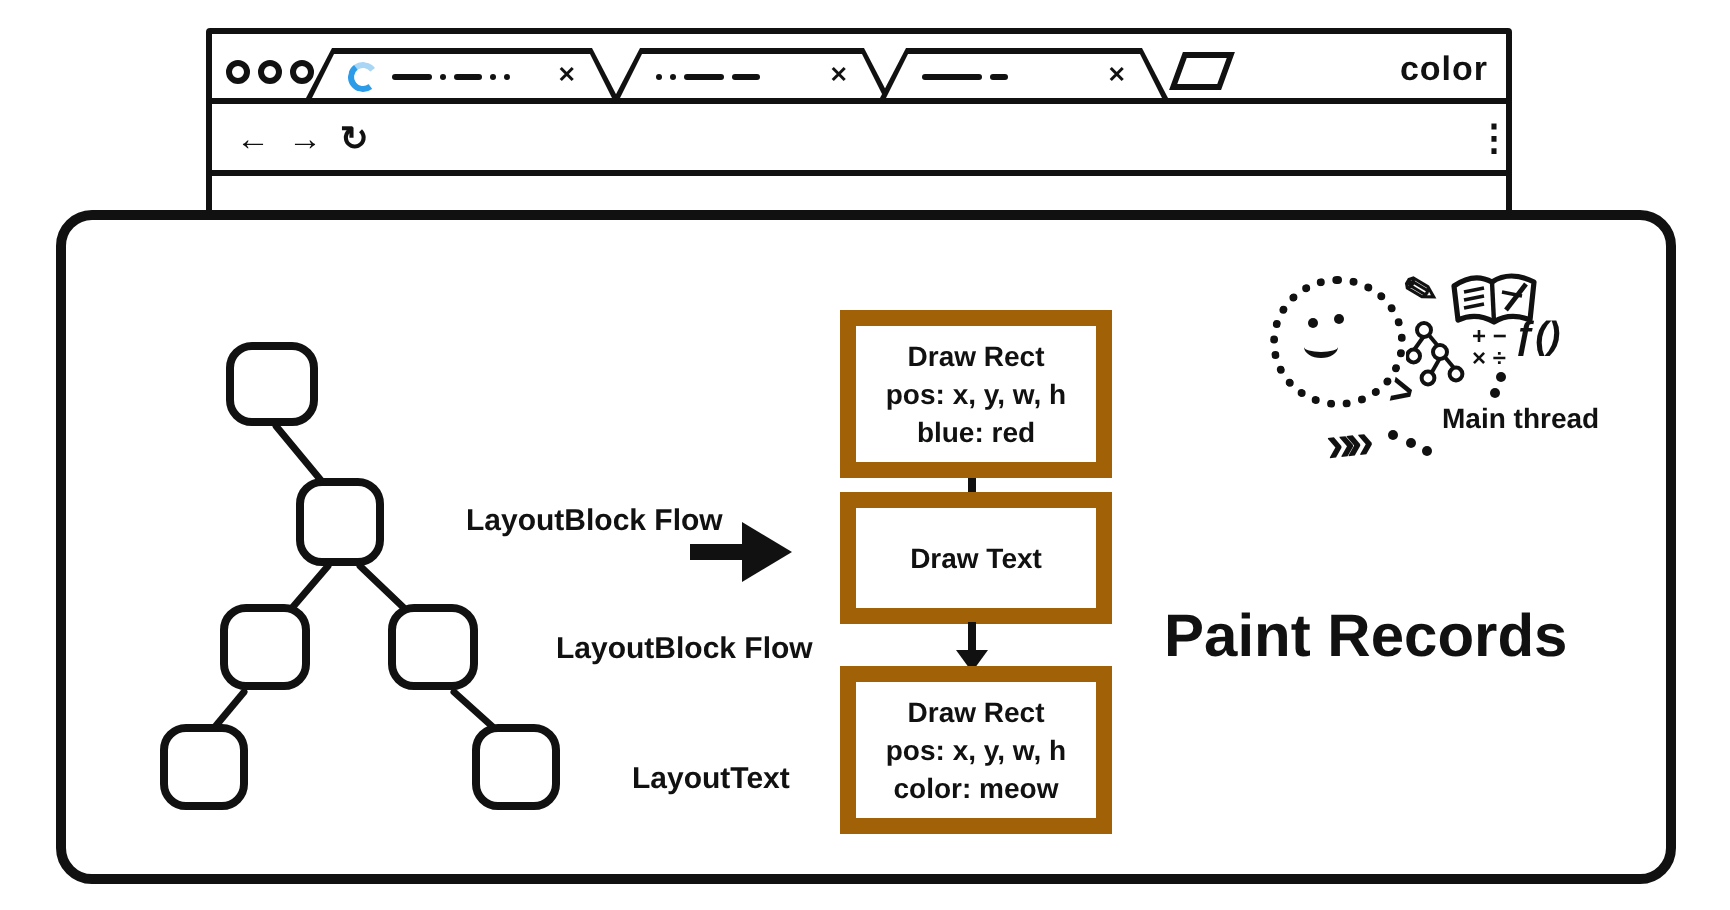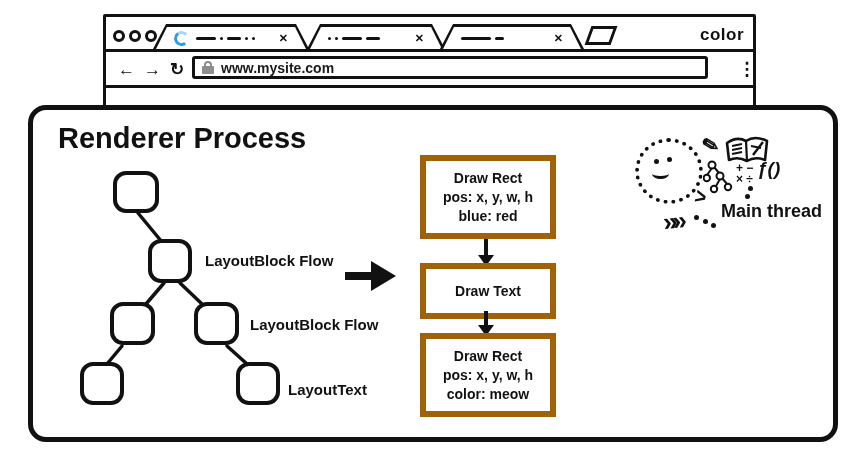--- a/index.html
+++ b/index.html
@@ -40,44 +40,44 @@
   .addr-bottom { position:absolute; left:0; right:0; top:68px; height:3px; background:#111; }
 
   
   .rbox { position:absolute; left:28px; top:105px; width:810px; height:337px;
           border:5px solid #111; border-radius:18px; background:#fff; z-index:2; }
   .overlay { position:absolute; inset:0; z-index:3; }
   .rtitle { position:absolute; left:58px; top:122px; font-size:29px; font-weight:bold; }
 
   .node { position:absolute; border:4px solid #111; border-radius:13px; background:#fff; }
   .tree-edges { position:absolute; left:70px; top:160px; }
-  .tree-label { position:absolute; font-size:15px; font-weight:bold; white-space:nowrap; }
+  .tree-label { position:absolute; font-size:15px; font-weight:bold; white-space:nowrap;margin-left:28px; }
 
   .bigarrow-shaft { position:absolute; left:345px; top:272px; width:28px; height:8px; background:#111; }
   .bigarrow-head { position:absolute; left:371px; top:261px; width:0; height:0;
                    border-left:25px solid #111; border-top:15px solid transparent; border-bottom:15px solid transparent; }
 
-  .pbox { position:absolute; left:420px; width:136px; border:6px solid #a16207; background:#fff;
+  .pbox { position:absolute; left:420px; width:136px; border:8px solid #a16207; background:#fff;
           display:flex; flex-direction:column; align-items:center; justify-content:center; }
   .pbox .line { font-size:14px; font-weight:bold; line-height:19px; white-space:nowrap; }
   .varrow-line { position:absolute; left:484px; width:4px; background:#111; }
   .varrow-head { position:absolute; left:478px; width:0; height:0;
                  border-top:11px solid #111; border-left:8px solid transparent; border-right:8px solid transparent; }
 
   .paint-title { position:absolute; left:582px; top:302px; font-size:30px; font-weight:bold; }
 
   
   .thought { position:absolute; left:635px; top:138px; width:68px; height:66px;
              border:4px dotted #111; border-radius:50%; }
   .eye { position:absolute; width:5px; height:5px; background:#111; border-radius:50%; }
   .smile { position:absolute; left:652px; top:168px; width:17px; height:11px;
            border-bottom:3px solid #111; border-radius:50%; }
   .doodle-txt { position:absolute; font-weight:bold; white-space:nowrap; }
   .dot { position:absolute; width:5px; height:5px; background:#111; border-radius:50%; }
-  .mt-label { position:absolute; left:721px; top:201px; font-size:18px; font-weight:bold; }
+  .mt-label { position:absolute; left:721px; top:201px; font-size:14px; font-weight:bold; }
 </style>
 </head>
 <body>
 
 <div id="canvas">
 
   <div class="browser">
     <div class="lights">
       <div class="light"></div>
       <div class="light"></div>
@@ -117,35 +117,27 @@
           </div>
         <span class="tab-close">✕</span>
       </div>
     </div>
     <div class="newtab"></div>
     <div class="brand">color</div>
 
     <span class="nav-ico" style="left:12px;">←</span>
     <span class="nav-ico" style="left:38px;">→</span>
     <span class="nav-ico" style="left:64px;">↻</span>
-    <div class="urlfield">
-      <span class="lock">
-        <span class="shackle"></span>
-          <span class="body"></span>
-      </span>
-      <span class="url-text">www.mysite.com</span>
-    </div>
     <span class="menu-dots">⋮</span>
     <div class="addr-bottom"></div>
   </div>
 
   <div class="rbox"></div>
 
   <div class="overlay">
-    <div class="rtitle">Renderer Process</div>
 
     <svg class="tree-edges" width="220" height="250" viewBox="0 0 220 250">
       <line x1="68" y1="53" x2="92" y2="82" stroke="#111" stroke-width="3.5" stroke-linecap="round"></line>
       <line x1="94" y1="123" x2="76" y2="144" stroke="#111" stroke-width="3.5" stroke-linecap="round"></line>
       <line x1="110" y1="123" x2="132" y2="144" stroke="#111" stroke-width="3.5" stroke-linecap="round"></line>
       <line x1="52" y1="186" x2="37" y2="204" stroke="#111" stroke-width="3.5" stroke-linecap="round"></line>
       <line x1="157" y1="186" x2="177" y2="204" stroke="#111" stroke-width="3.5" stroke-linecap="round"></line>
     </svg>
 
     <div class="node" style="left:113px; top:171px; width:46px; height:42px;"></div>
@@ -162,31 +154,32 @@
     <div class="bigarrow-shaft"></div>
     <div class="bigarrow-head"></div>
 
     <div class="pbox" style="top:155px; height:84px;">
       <div class="line">Draw Rect</div>
       <div class="line">pos: x, y, w, h</div>
       <div class="line">blue: red</div>
     </div>
     <div class="varrow-line" style="top:239px; height:17px;"></div>
     <div class="varrow-head" style="top:255px;"></div>
-    <div class="pbox" style="top:263px; height:56px;">
+    <div class="pbox" style="top:246px; height:66px;">
       <div class="line">Draw Text</div>
     </div>
     <div class="varrow-line" style="top:311px; height:15px;"></div>
     <div class="varrow-head" style="top:325px;"></div>
     <div class="pbox" style="top:333px; height:84px;">
       <div class="line">Draw Rect</div>
       <div class="line">pos: x, y, w, h</div>
       <div class="line">color: meow</div>
     </div>
 
+    <div class="paint-title">Paint Records</div>
 
     <div class="thought"></div>
     <div class="eye" style="left:654px; top:159px;"></div>
     <div class="eye" style="left:667px; top:157px;"></div>
     <div class="smile"></div>
 
     <div class="doodle-txt" style="left:702px; top:133px; font-size:20px; transform:rotate(-14deg);">✎</div>
 
     <svg style="position:absolute; left:724px; top:134px;" width="45" height="33" viewBox="0 0 45 33">
       <path d="M3 9 Q13 2 22 7 Q31 1 43 7 L41 26 Q31 22 23 27 Q14 22 5 26 Z" fill="#fff" stroke="#111" stroke-width="2.6" stroke-linejoin="round"></path>

